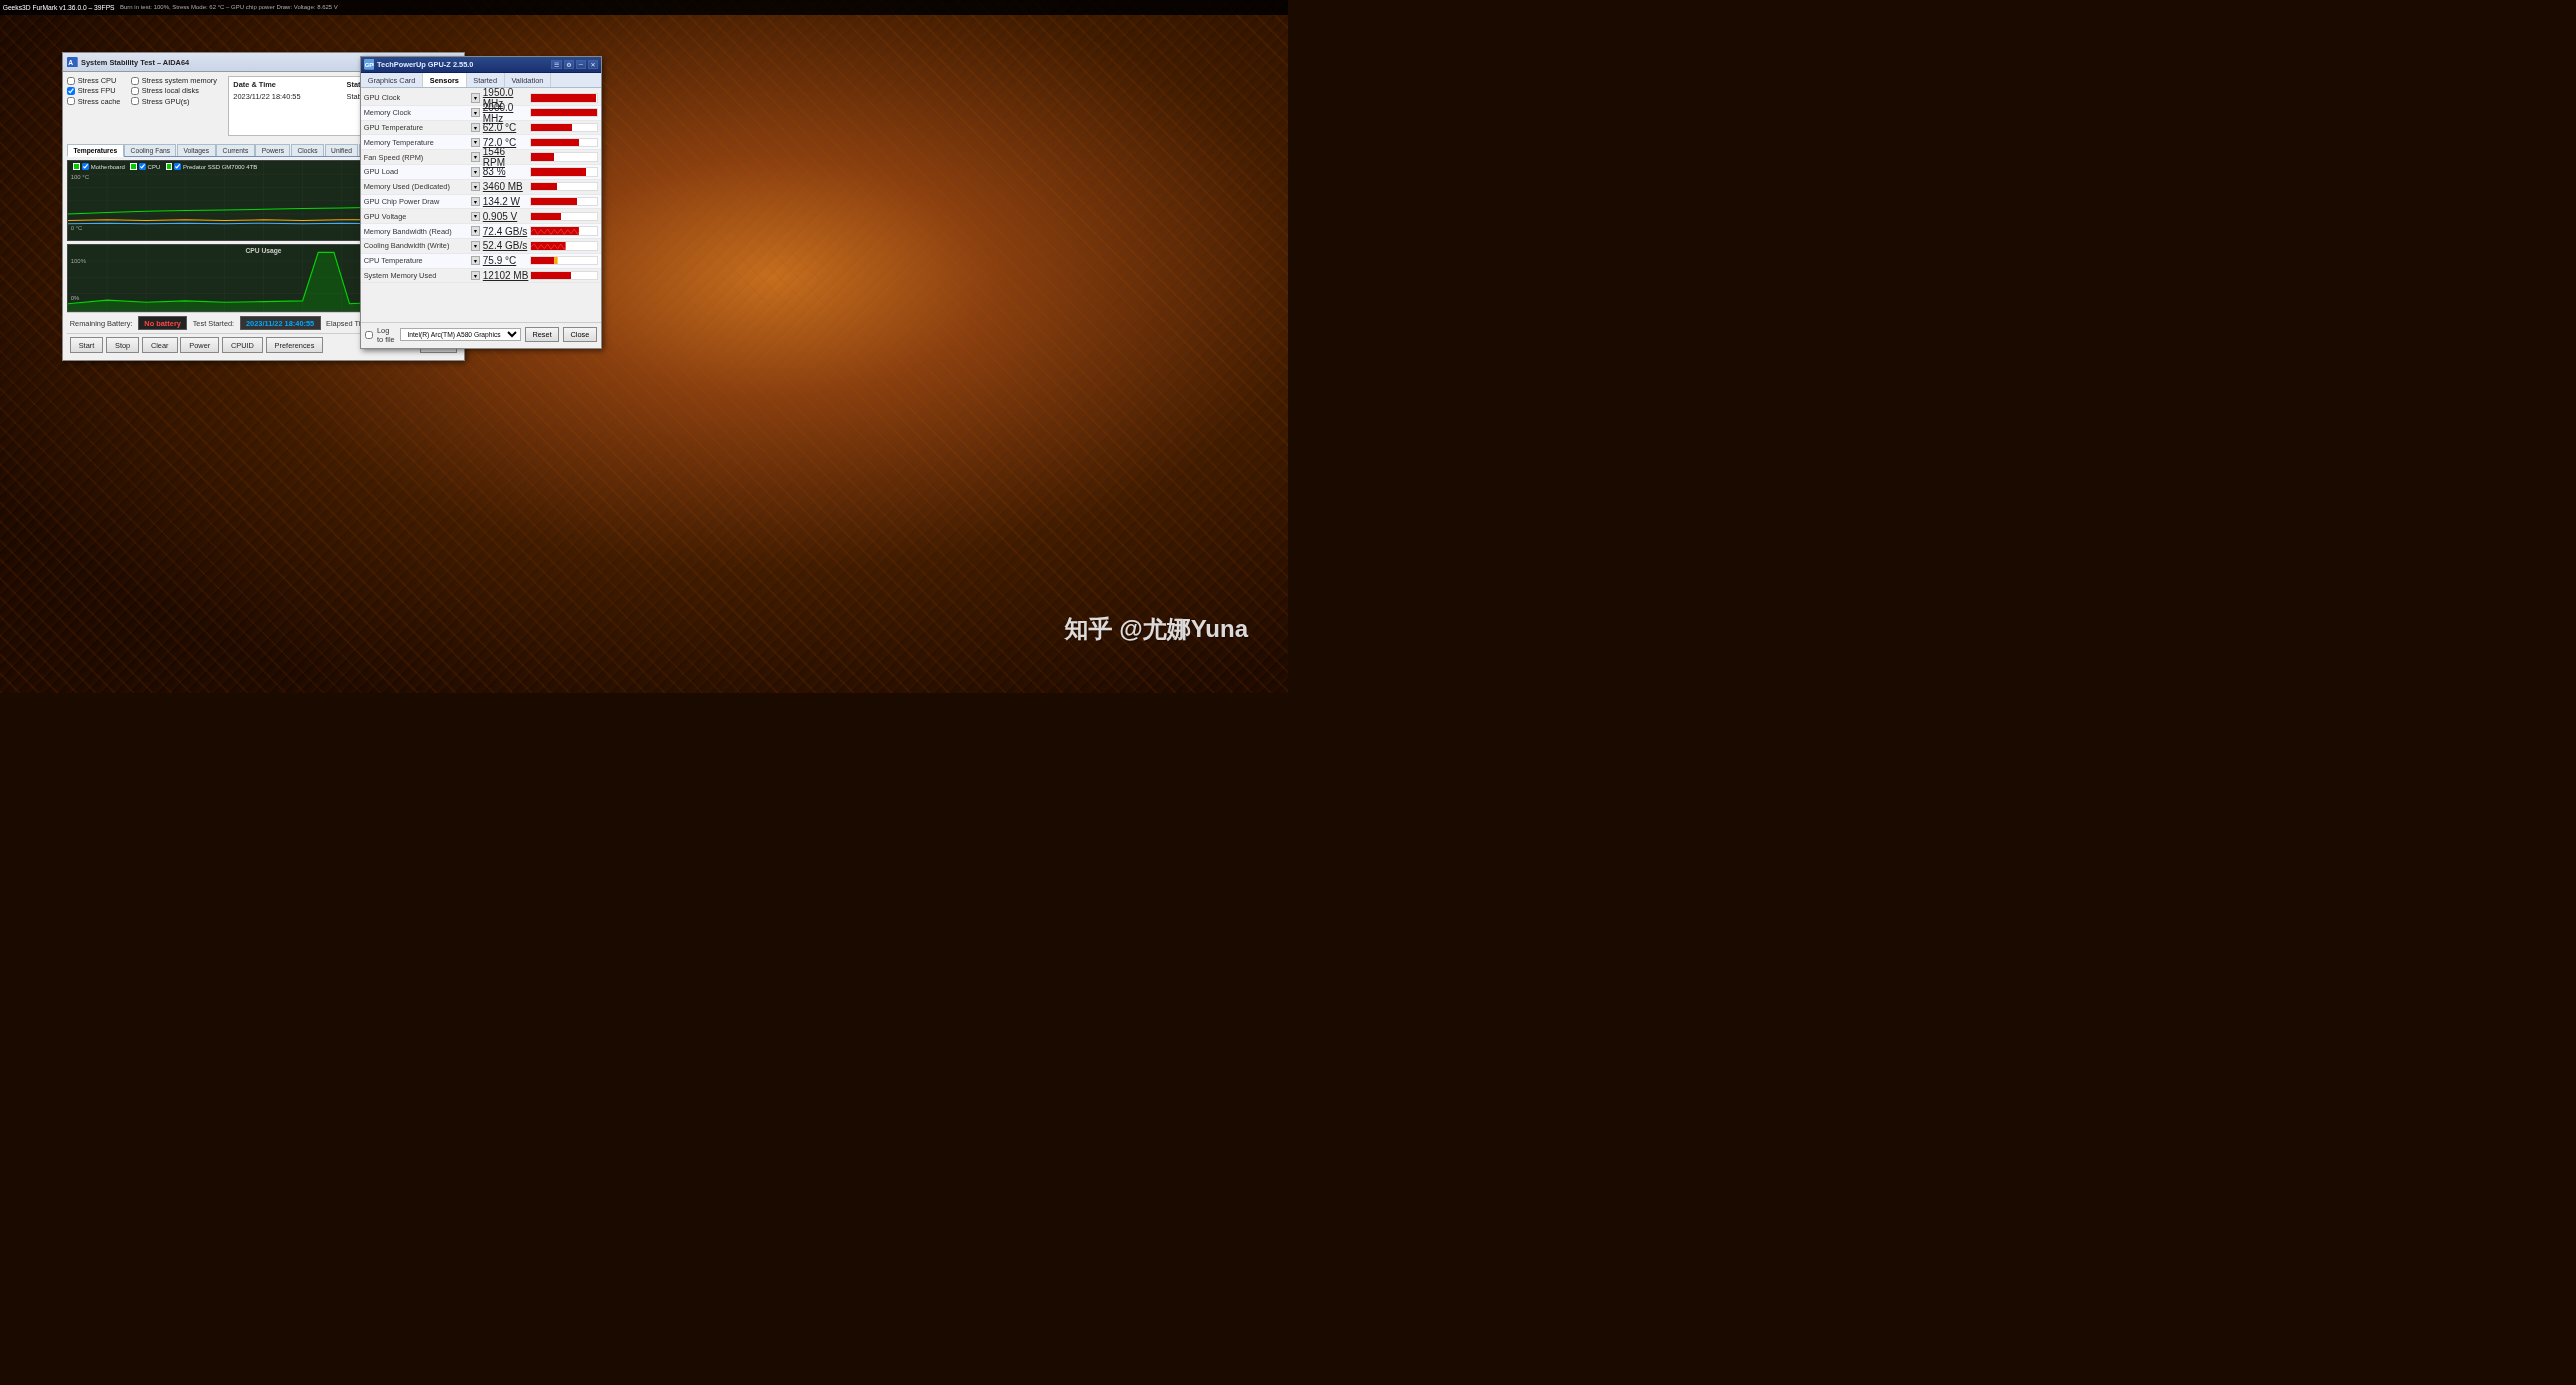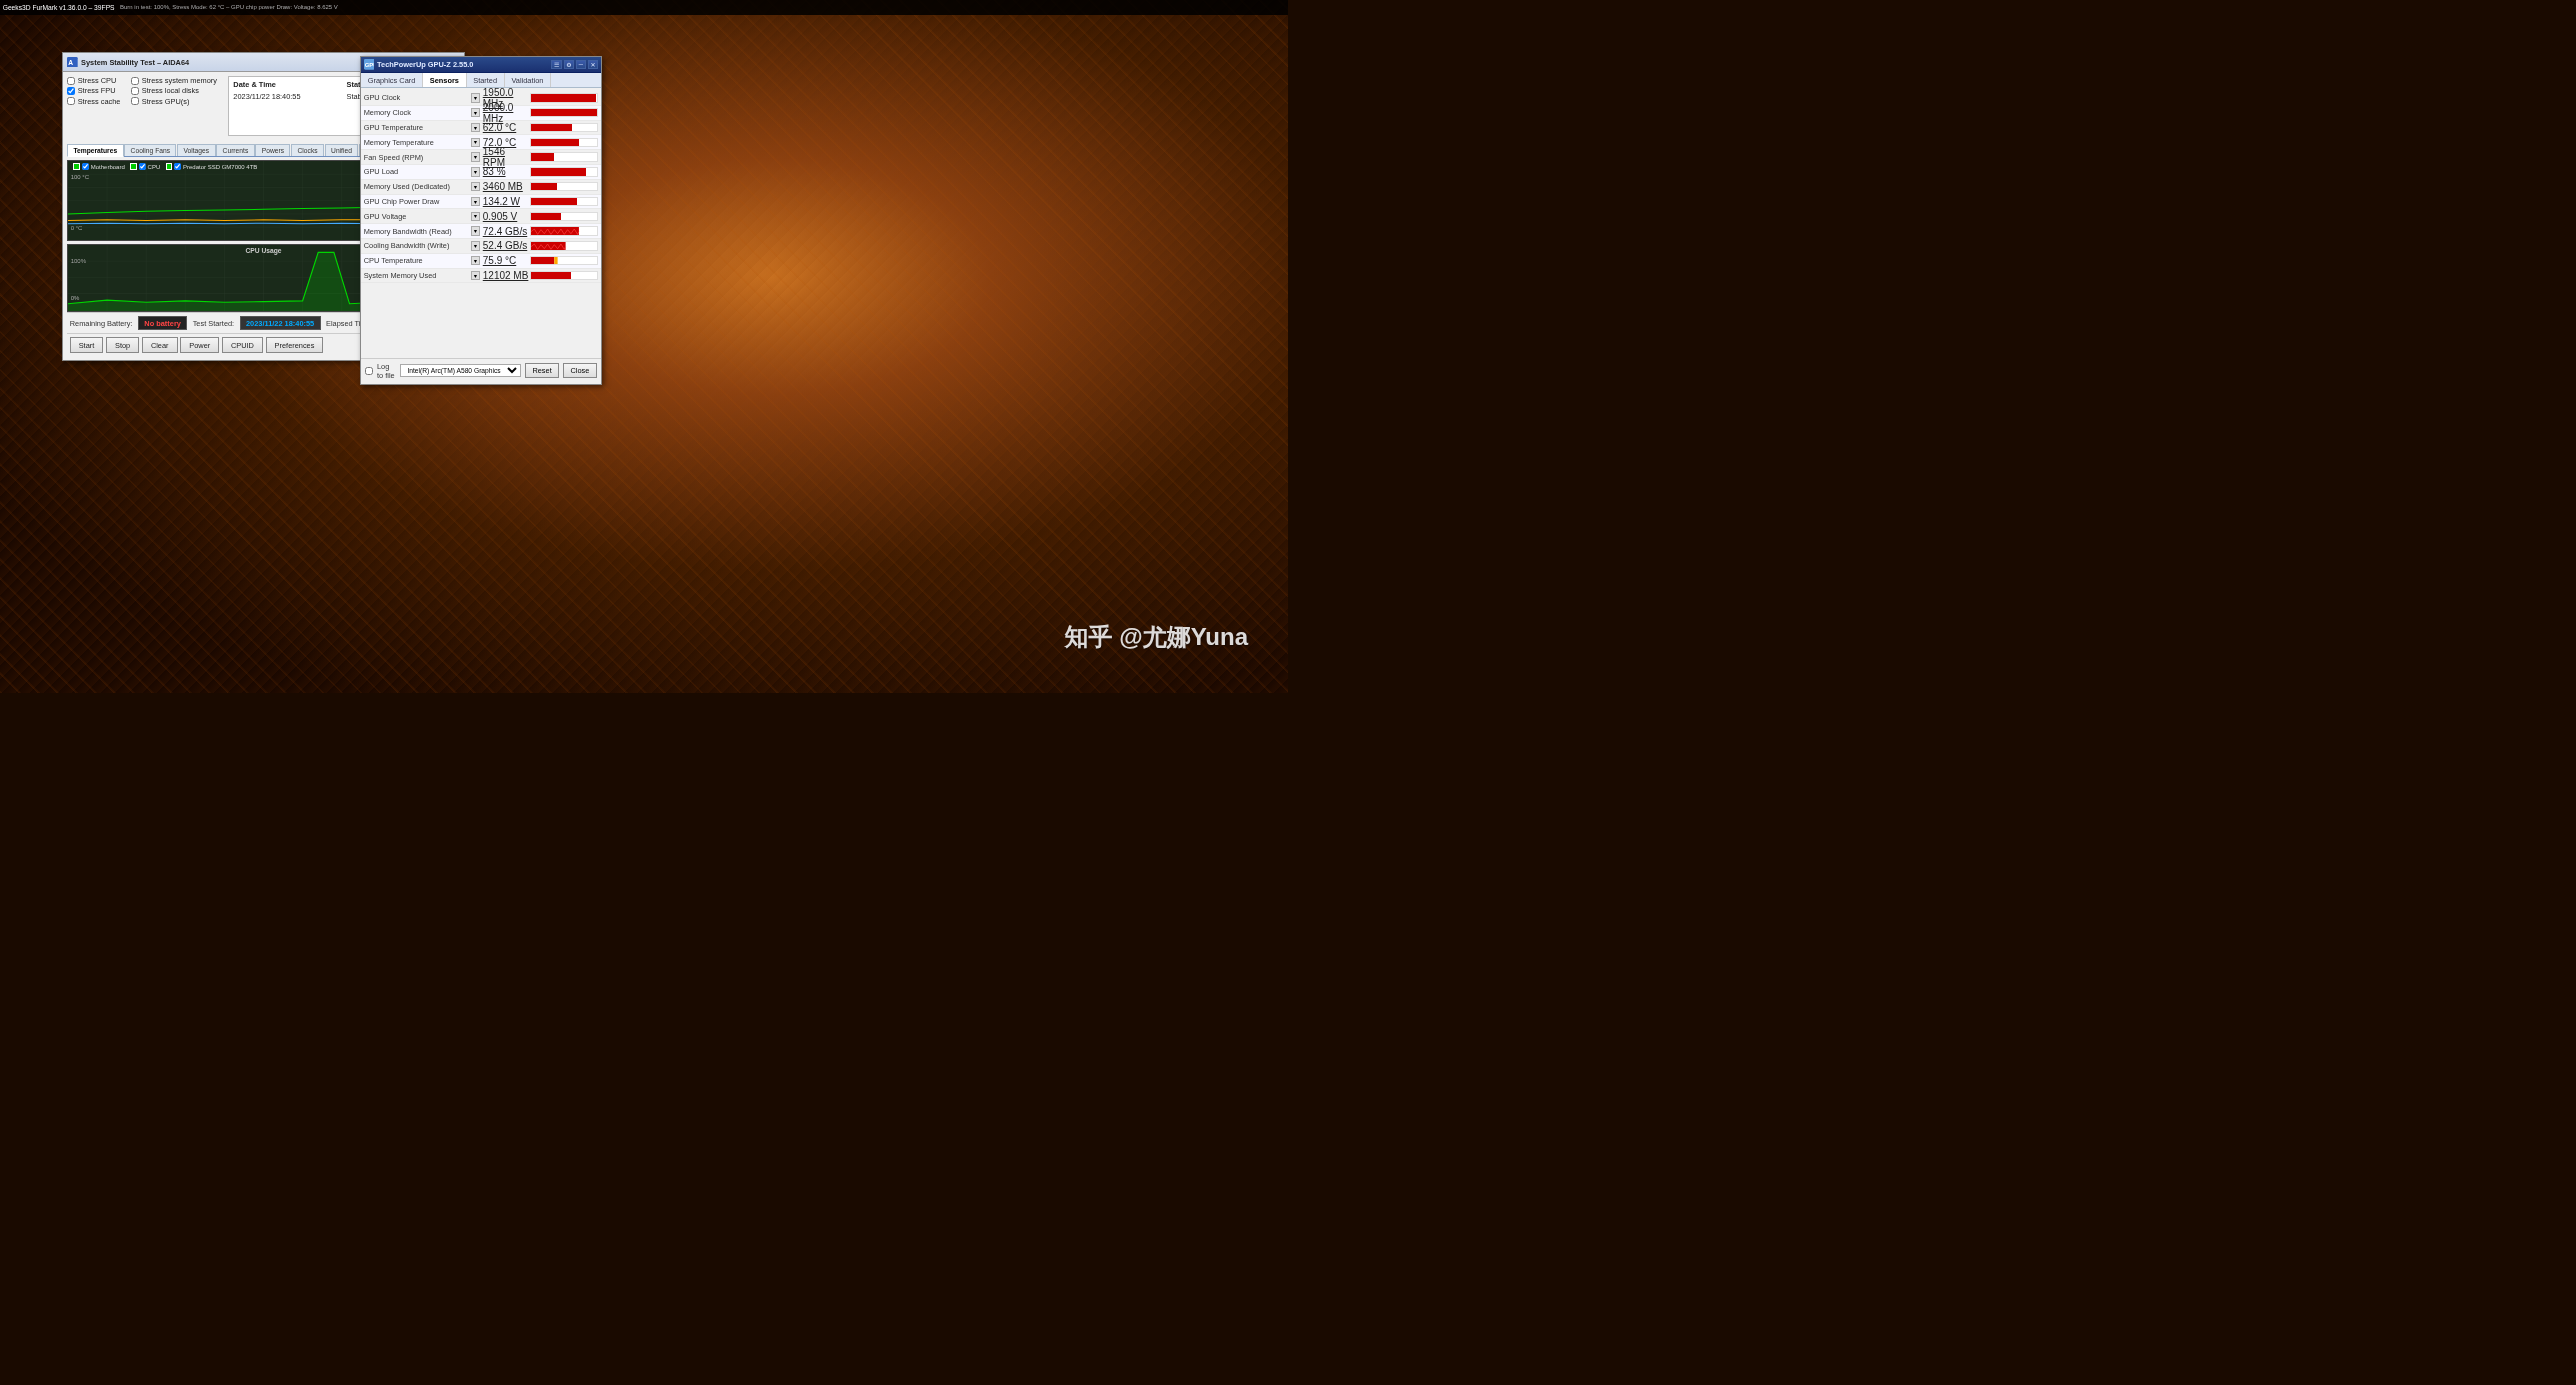--- a/index.html
+++ b/index.html
@@ -51,21 +51,21 @@
     .taskbar-info {
       font-size: 6px;
       color: #aaa;
       margin-left: 5.4px;
       line-height: 1.2;
     }
 
     
     .watermark {
       position: absolute;
-      bottom: 40px;
+      bottom: 48px;
       right: 40px;
       font-size: 24px;
       color: rgba(255,255,255,0.85);
       font-weight: bold;
       z-index: 5;
       text-shadow: 0.7px 0.7px 2px rgba(0,0,0,0.5);
     }
 
     
     .window {
@@ -306,21 +306,21 @@
       background: linear-gradient(to bottom, #f5f5f5, #ddd);
       cursor: pointer;
       color: #222;
     }
 
     
     .gpuz-window {
       top: 56px;
       left: 360px;
       width: 242px;
-      height: 329px;
+      height: 293px;
     }
     .gpuz-titlebar {
       height: 16px;
       background: linear-gradient(to bottom, #2a4a8a 0%, #1a3070 100%);
       border-bottom: 0.7px solid #0a2060;
       display: flex;
       align-items: center;
       padding: 0 2.7px;
     }
     .gpuz-title-text {

